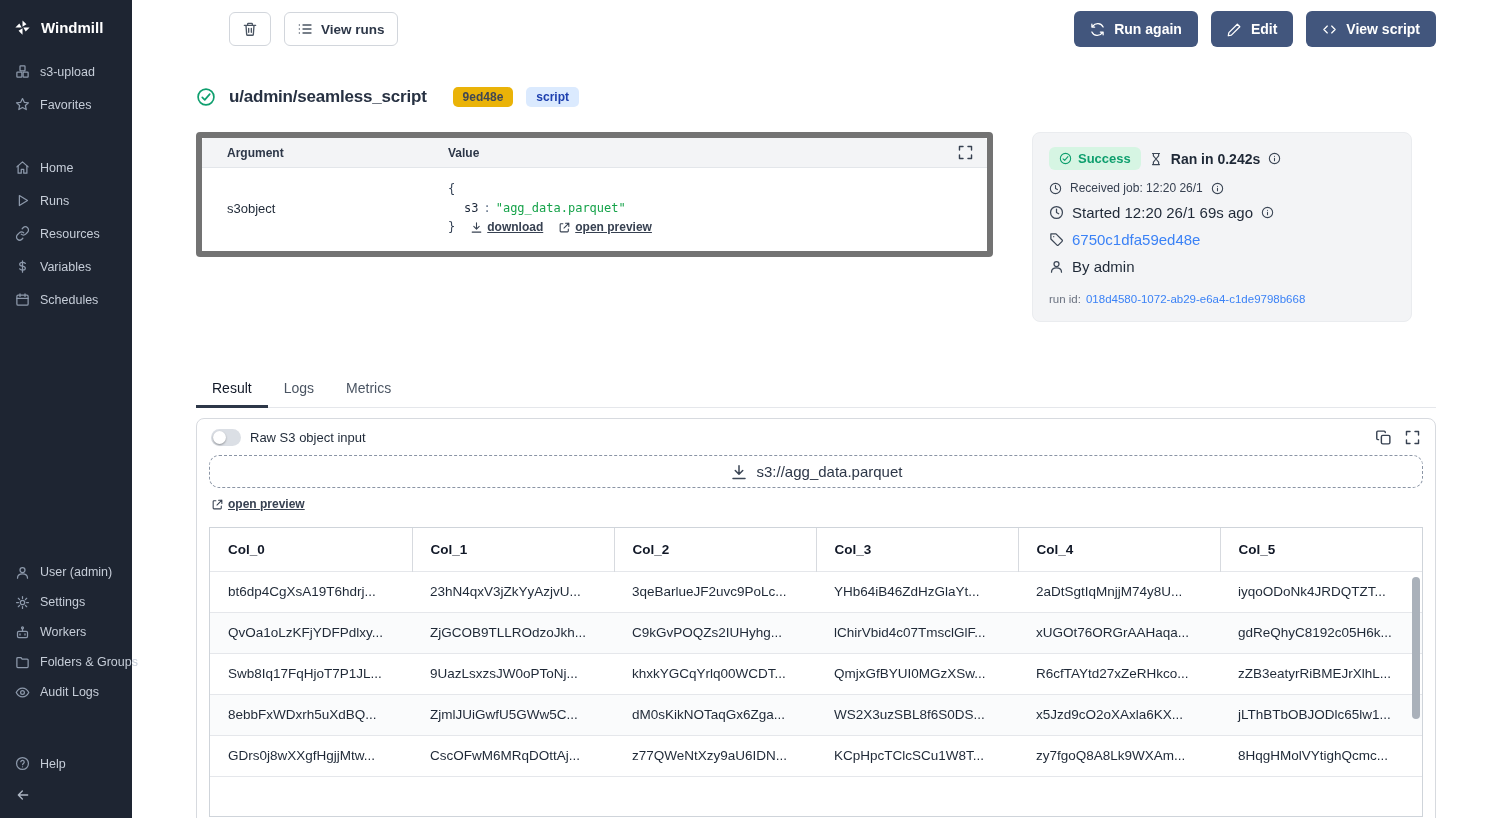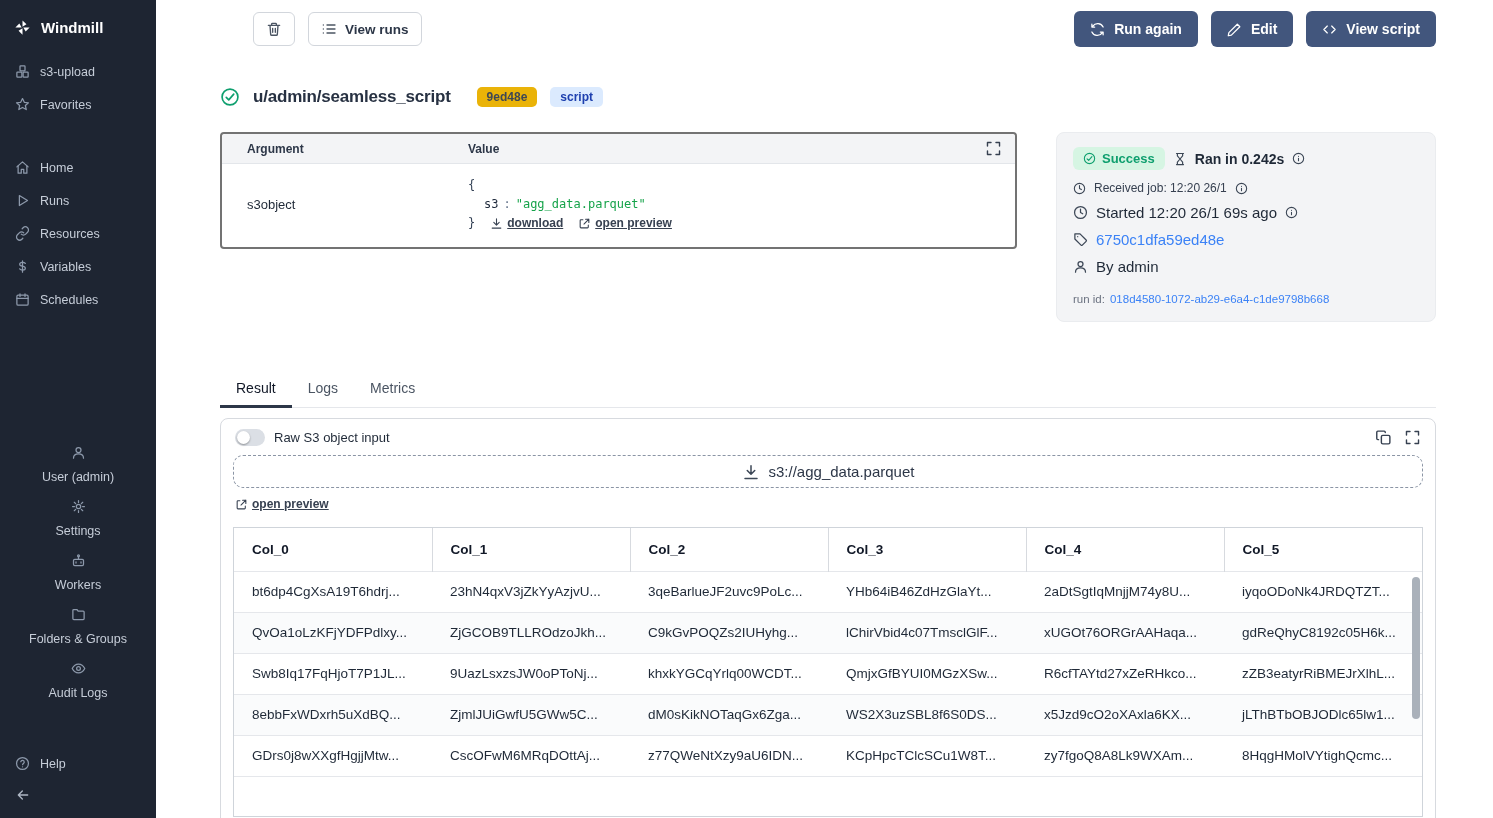--- a/index.html
+++ b/index.html
@@ -3,26 +3,26 @@
 <meta charset="utf-8">
 <style>
   * { box-sizing:border-box; margin:0; padding:0; }
   html,body { width:1493px; height:818px; overflow:hidden; }
   body { font-family:"Liberation Sans",sans-serif; background:#fff; color:#1f2937; font-size:14px; cursor:default; }
   .ic { fill:none; stroke:currentColor; stroke-width:2; stroke-linecap:round; stroke-linejoin:round; flex:none; width:16px; height:16px; }
   .ic-13 { width:13px; height:13px; } .ic-14 { width:14px; height:14px; } .ic-15 { width:15px; height:15px; } .ic-17 { width:17px; height:17px; }
   .app { display:flex; width:100%; height:100%; }
 
   
-  .sidebar { width:156px; flex:none; background:var(--sidebar-bg,#1e2532); color:#c6cdd8; display:flex; flex-direction:column; padding:14px 0 8px; }
+  .sidebar { width:132px; flex:none; background:var(--sidebar-bg,#1e2532); color:#c6cdd8; display:flex; flex-direction:column; padding:14px 0 8px; }
   .brand { display:flex; align-items:center; gap:9px; padding:4px 13px 18px; color:#fff; font-weight:700; font-size:15px; }
   .logo-ic { width:19px; height:19px; fill:#fff; stroke:none; }
   .side-item { display:flex; align-items:center; gap:10px; padding:9px 15px; font-size:12.5px; color:#c6cdd8; text-decoration:none; cursor:pointer; white-space:nowrap; }
   .side-item .ic { width:15px; height:15px; color:#8d99ab; }
-  .side-item.compact { padding:7.5px 15px;flex-direction:column; }
+  .side-item.compact { padding:7.5px 15px; }
   .nav-gap { height:30px; }
   .side-spacer { flex:1; }
   .help-item { margin-top:40px; }
   .collapse-row { display:flex; align-items:center; padding:7px 15px; color:#aeb7c4; cursor:pointer; }
 
   
   .main { flex:1; padding:11px 57px 0 64px; overflow:hidden; }
   .toolbar { display:flex; justify-content:space-between; align-items:center;margin-left:33px; }
   .toolbar-left { display:flex; gap:13px; }
   .toolbar-right { display:flex; gap:13px; }
@@ -34,21 +34,21 @@
   .title-row { display:flex; align-items:center; gap:13px; margin-top:40px; }
   .title-row .check { width:20px; height:20px; color:var(--success-text,#0e9f6e); }
   h1 { font-size:17px; font-weight:700; color:#273142; letter-spacing:-.2px; }
   .badge { font-size:12px; font-weight:600; padding:3px 10px; border-radius:5px; white-space:nowrap; }
   .badge-gray { background:#eab308; color:#3f4754; margin-left:13px; }
   .badge-blue { background:var(--badge-blue-bg,#dbeafe); color:var(--badge-blue-text,#1e40af); }
 
   .content-row { display:flex; gap:39px; margin-top:25px; align-items:flex-start; }
 
   
-  .args-card { width:797px; flex:none; border:2px solid #737373; border-radius:4px; background:#fff; }
+  .args-card { width:797px; flex:none; border:6px solid #737373; border-radius:4px; background:#fff; }
   .args-head { display:flex; align-items:center; background:#f3f4f6; border-bottom:1px solid #e3e6ea; height:30px; font-size:12px; font-weight:700; color:#2d3748; border-radius:4px 4px 0 0; }
   .col-arg { width:246px; flex:none; padding-left:25px; }
   .col-val { flex:1; }
   .icon-btn { background:none; border:none; color:#374151; cursor:pointer; padding:0 13px; display:flex; align-items:center; }
   .args-body { display:flex; padding:12px 0 13px; font-size:13px; align-items:center; }
   .json { font-family:"DejaVu Sans Mono",monospace; font-size:12px; color:#33415) ; line-height:1.6; color:#334155; }
   .json-indent { padding-left:16px; }
   .json-key { color:#1e293b; }
   .json-colon { color:#64748b; margin:0 5px; }
   .json-string { color:var(--string-green,#16a34a); }

